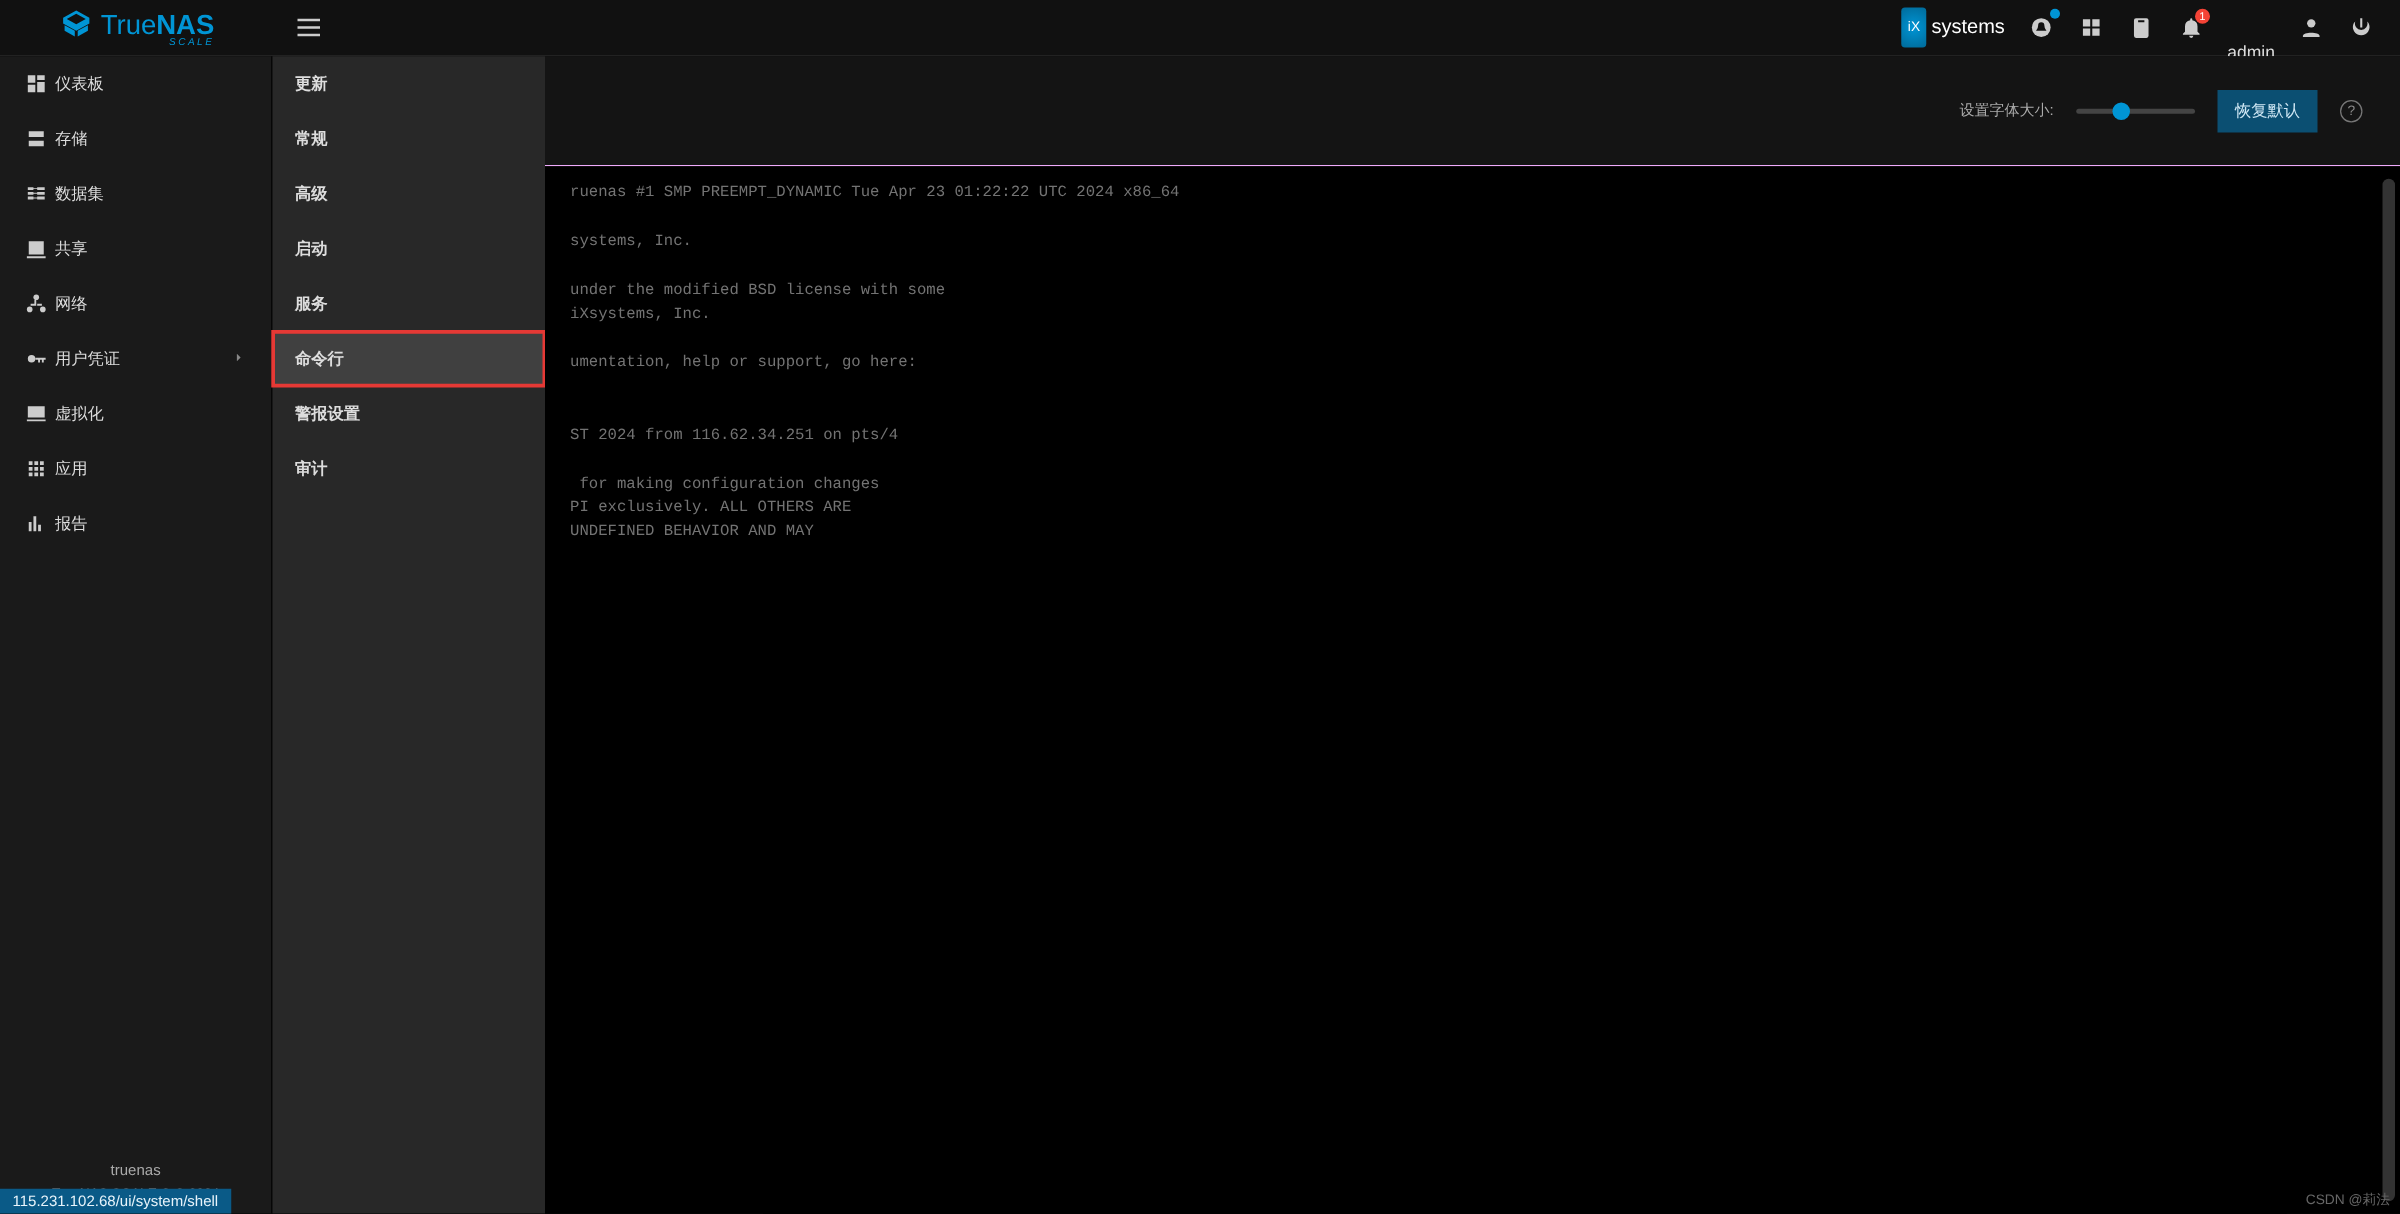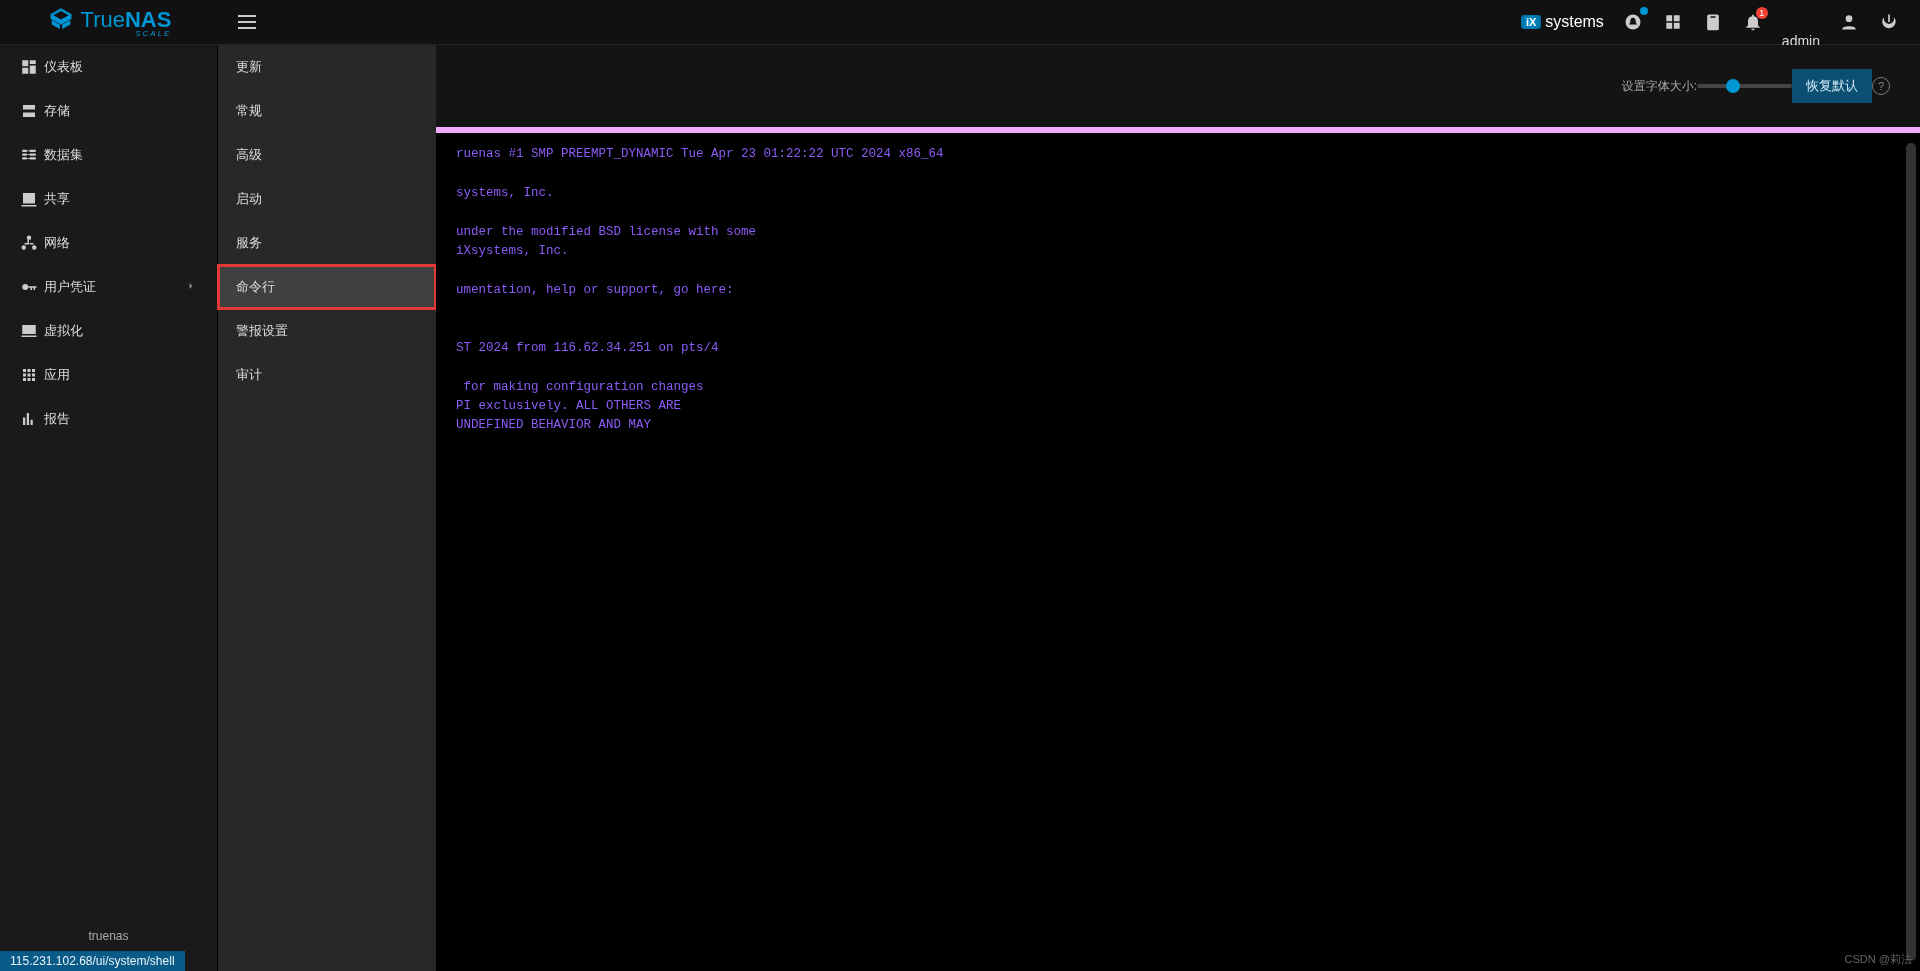--- a/index.html
+++ b/index.html
@@ -7,49 +7,49 @@
   .topbar { height:45px; background:#111; display:flex; align-items:center; padding:0 20px 0 0; border-bottom:1px solid #222; }
   .logo-wrap { width:218px; display:flex; align-items:center; justify-content:center; }
   .logo { display:flex; align-items:center; gap:6px; }
   .logo-text { color:#0095d5; font-size:22px; font-weight:400; }
   .logo-text b { font-weight:700; }
   .logo-sub { color:#0095d5; font-size:8px; letter-spacing:2px; display:block; text-align:right; margin-top:-4px;font-style:italic; }
   .hamburger { width:30px; height:30px; display:flex; flex-direction:column; justify-content:center; gap:4px; cursor:pointer; margin-left:20px;}
   .hamburger div { height:2px; background:#ccc; width:18px; }
   .top-right { margin-left:auto; display:flex; align-items:center; gap:18px; }
   .ix-logo { display:flex; align-items:center; gap:4px; color:#fff; font-size:16px; }
-  .ix-logo .ix { background:radial-gradient(circle,#0095d5,#006a99); width:20px; height:14px; border-radius:3px; display:flex; align-items:center; justify-content:center; font-size:11px; font-weight:bold; color:#fff;}
+  .ix-logo .ix { background:radial-gradient(circle,#0095d5,#006a99); width:20px; height:32px; border-radius:3px; display:flex; align-items:center; justify-content:center; font-size:11px; font-weight:normal; color:#fff;}
   .top-icon { width:22px; height:22px; display:flex; align-items:center; justify-content:center; color:#ccc; cursor:pointer; position:relative; }
   .top-icon svg { width:20px; height:20px; fill:#ccc; }
   .badge-dot { position:absolute; top:-4px; right:-4px; background:#f44336; color:#fff; border-radius:8px; font-size:9px; min-width:12px; height:12px; display:flex; align-items:center; justify-content:center; padding:0 2px;}
   .badge-blue { position:absolute; top:-4px; right:-4px; background:#0095d5; color:#fff; border-radius:50%; width:8px; height:8px; }
   .user-label { font-size:14px; color:#ddd;margin-top:38px; }
   .body-row { display:flex; height:calc(100% - 45px); position:relative; }
   .sidebar { width:218px; background:#1a1a1a; display:flex; flex-direction:column; border-right:1px solid #000; }
   .side-list { flex:1; overflow:auto; }
   .side-item { height:44px; display:flex; align-items:center; padding:0 20px; gap:6px; color:#ddd; font-size:13px; cursor:pointer; }
   .side-item.active { background:#3a3a3a; }
   .side-item svg { width:18px; height:18px; fill:#ccc; flex-shrink:0; }
   .side-item .chev { margin-left:auto; }
   .side-item .chev svg { width:12px; height:12px; fill:#888;}
   .side-item.active .chev svg { fill:#0095d5; }
   .highlight-red { outline:3px solid #e53935; outline-offset:-2px; }
   .side-footer { text-align:center; padding:14px 0 10px; font-size:11px; color:#999; }
   .side-footer .hn { font-size:12px; margin-bottom:6px; color:#aaa;}
   .submenu { width:218px; background:#282828; }
-  .sub-item { height:44px; display:flex; align-items:center; padding:0 18px; color:#ddd; font-size:13px; cursor:pointer; }
+  .sub-item { height:44px; display:flex; align-items:center; padding:0 18px; color:#ddd; font-size:13px; cursor:pointer;font-weight:bold; }
   .sub-item.active { background:#404040; }
   .content { flex:1; background:#0f0f0f; display:flex; flex-direction:column; position:relative;}
-  .toolbar { height:88px; display:flex; align-items:center; justify-content:flex-end; padding:0 30px; border-bottom:6px solid #f0abfc; background:#141414;}
+  .toolbar { height:88px; display:flex; align-items:center; justify-content:flex-end; padding:0 30px; gap:18px; border-bottom:1px solid #f0abfc; background:#141414;}
   .font-label { font-size:12px; color:#aaa; }
   .slider { width:95px; height:4px; background:#444; border-radius:2px; position:relative; cursor:pointer; }
   .slider-thumb { position:absolute; left:30%; top:-5px; width:14px; height:14px; border-radius:50%; background:#0095d5; }
   .reset-btn { background:#0b4f72; color:#d0e8f5; border:none; padding:8px 14px; font-size:13px; cursor:pointer; }
   .help-icon { width:18px; height:18px; border:1.5px solid #777; border-radius:50%; display:flex; align-items:center; justify-content:center; font-size:11px; color:#888; cursor:pointer;}
-  .terminal { flex:1; background:#000; padding:12px 20px; font-family:"Courier New",monospace; font-size:12.5px; color:#8b5cf6; line-height:1.55; white-space:pre; overflow:hidden; position:relative;}
+  .terminal { flex:1; background:#000; padding:12px 20px; font-family:"Courier New",monospace; font-size:12.5px; color:#737373; line-height:1.55; white-space:pre; overflow:hidden; position:relative;}
   .term-scroll { position:absolute; right:4px; top:10px; bottom:10px; width:10px; background:#333; border-radius:5px; }
   .status-bar { position:absolute; left:0; bottom:0; background:#0a5a87; color:#e8f4fb; font-size:12px; padding:3px 10px; }
   .csdn { position:absolute; right:8px; bottom:4px; font-size:11px; color:#666; }
 </style>
 </head>
 <body>
 
 <div class="topbar">
   <div class="logo-wrap">
     <div class="logo">

